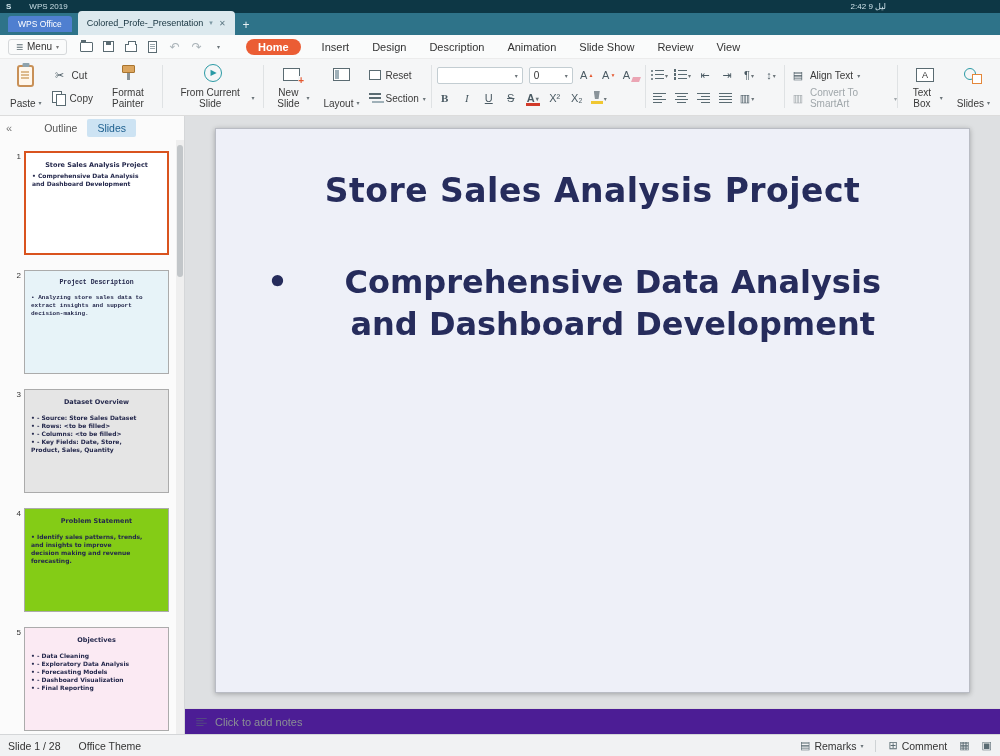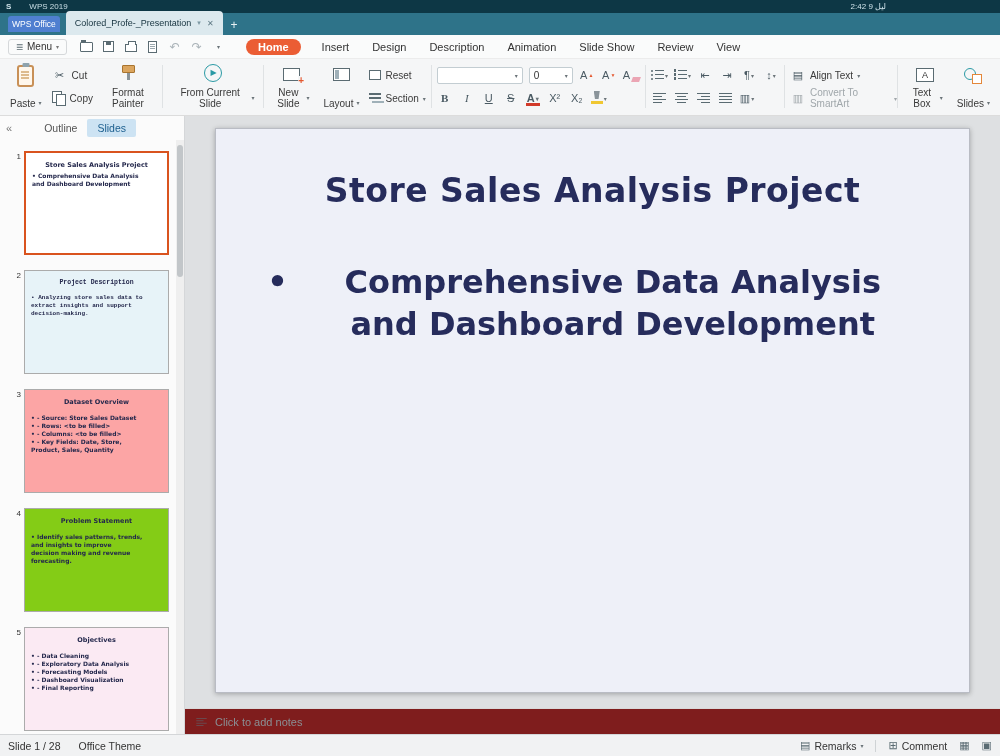--- a/index.html
+++ b/index.html
@@ -7,21 +7,21 @@
   .app { width:1000px; height:756px; display:flex; flex-direction:column; background:#f5f6f7; }
 
   
   .titlebar { height:13px; background:#0d3745; color:#cfe3ea; font-size:8px; display:flex; align-items:center; padding:0 6px; flex:0 0 auto; }
   .tb-logo { font-weight:bold; margin-right:18px; }
   .tb-app  { opacity:.95;text-align:right; }
   .tb-clock { margin-left:auto; margin-right:108px; }
 
   
   .tabbar { height:22px; background:#2e7389; display:flex; align-items:flex-end; padding:0 0 0 8px; flex:0 0 auto; }
-  .wps-btn { background:#4f7fd0; color:#fff; font-size:8.5px; height:16px; display:flex; align-items:center; padding:0 4px; border-radius:3px 3px 0 0; margin-bottom:3px; }
+  .wps-btn { background:#4f7fd0; color:#fff; font-size:8.5px; height:16px; display:flex; align-items:center; padding:0 10px; border-radius:3px 3px 0 0; margin-bottom:3px; }
   .doc-tab { background:#dce9ee; color:#15323e; font-size:9px; height:24px; display:flex; align-items:center; gap:6px; padding:0 9px; border-radius:4px 4px 0 0; margin-left:6px; }
   .doc-tab .ghost { color:#7d98a3; font-size:7px; }
   .doc-tab .x { color:#5d7884; font-size:8px; }
   .newtab { color:#e7f1f4; font-size:12px; margin:0 0 3px 8px; }
 
   
   .menubar { height:24px; background:#fafbfb; display:flex; align-items:center; padding:0 8px; gap:4px; border-bottom:1px solid #ececec; flex:0 0 auto; }
   .menu-btn { font-size:10px; color:#333; border:1px solid #d5d8da; border-radius:3px; padding:1px 7px; display:flex; align-items:center; gap:4px; }
   .menu-btn .cr { font-size:6px; color:#777; }
   .qat { display:flex; align-items:center; gap:3px; margin-left:6px; }
@@ -117,21 +117,21 @@
   .sb-thumb { position:absolute; left:1px; top:5px; width:6px; height:132px; background:#c2c6c9; border-radius:3px; }
 
   .main { flex:1 1 auto; display:flex; flex-direction:column; min-width:0; }
   .canvas { flex:1 1 auto; background:#dee0e2; position:relative; min-height:0; }
   .slide { position:absolute; left:30px; top:12px; width:755px; height:565px; background:#eef0f8; border:1px solid #b9bcc4; box-shadow:0 1px 5px rgba(0,0,0,.28); font-family:"DejaVu Sans",sans-serif; color:#262c5c; }
   .slide-title { margin-top:42px; text-align:center; font-size:33px; font-weight:bold; letter-spacing:.5px; }
   .slide-bullet { margin-top:52px; display:flex; justify-content:center; gap:20px; font-size:32px; font-weight:bold; }
   .slide-bullet .mark { line-height:1.3; }
   .slide-bullet .txt { width:610px; text-align:center; line-height:1.3; }
 
-  .notesbar { height:26px; background:#7f1d1d; border-top:1px solid #d9d9d9; display:flex; align-items:center; padding:0 10px; gap:7px; flex:0 0 auto; }
+  .notesbar { height:26px; background:#4c1d95; border-top:1px solid #d9d9d9; display:flex; align-items:center; padding:0 10px; gap:7px; flex:0 0 auto; }
   .notes-text { font-size:11px; color:#8a8f94; }
   .notes-ic { transform:scale(.8); opacity:.7; }
 
   
   .statusbar { height:22px; background:#f1f2f3; border-top:1px solid #d4d6d8; display:flex; align-items:center; padding:0 8px; font-size:10.5px; color:#333; gap:18px; flex:0 0 auto; }
   .sb-right { margin-left:auto; display:flex; align-items:center; gap:12px; }
   .sb-item { display:flex; align-items:center; gap:4px; }
   .sb-ic { font-size:11px; color:#5a6b72; line-height:1; }
   .sb-div { width:1px; height:12px; background:#cfd3d5; }
 </style>
@@ -409,21 +409,21 @@
           <span class="t-num">2</span>
           <div class="t-card" style="background: rgb(231, 243, 248); font-family: Liberation Mono, monospace;">
             <div class="t-title">Project Description</div>
             <div class="t-body">• Analyzing store sales data to
 extract insights and support
 decision-making.</div>
           </div>
         </div>
         <div class="thumb-row">
           <span class="t-num">3</span>
-          <div class="t-card" style="background: #fca5a5;">
+          <div class="t-card" style="background: #e5e5e5;">
             <div class="t-title">Dataset Overview</div>
             <div class="t-body">• - Source: Store Sales Dataset
 • - Rows: &lt;to be filled&gt;
 • - Columns: &lt;to be filled&gt;
 • - Key Fields: Date, Store,
 Product, Sales, Quantity</div>
           </div>
         </div>
         <div class="thumb-row">
           <span class="t-num">4</span>

